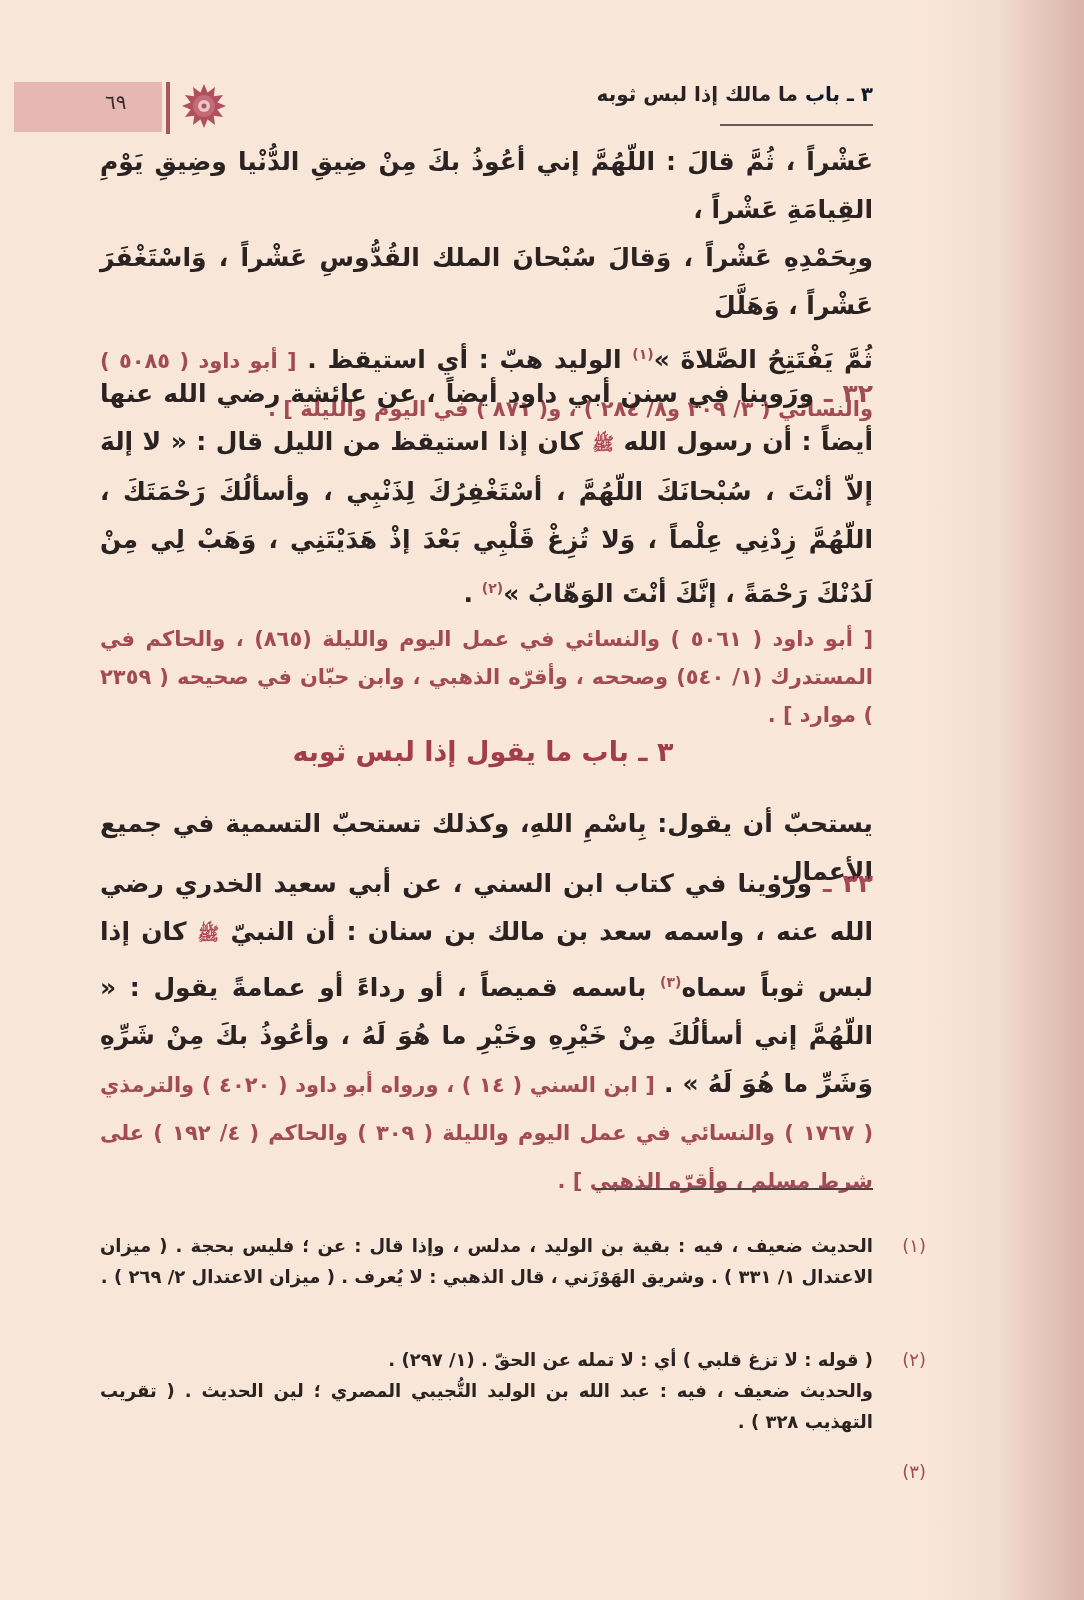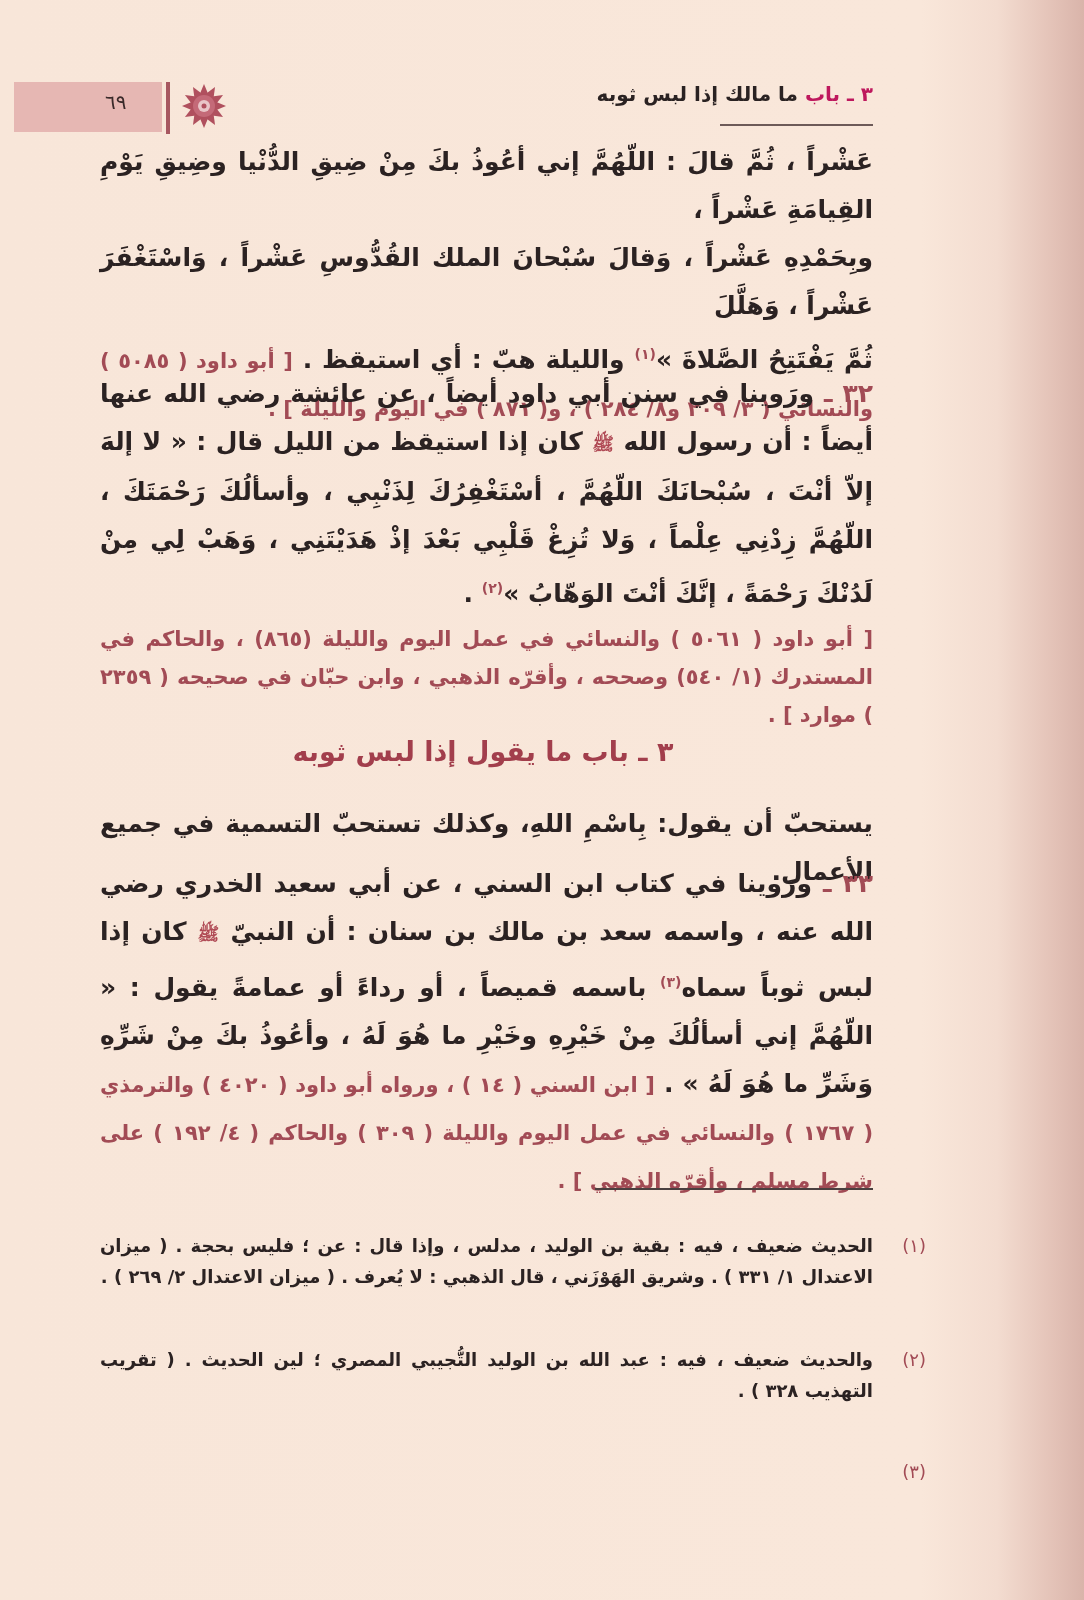--- a/index.html
+++ b/index.html
@@ -19,21 +19,21 @@
   .hdr-num {
     position:absolute; left:105px; top:82px; font-size:20px; color:#3a2a2a;
     font-family:"DejaVu Sans", sans-serif;
   }
   .hdr-bar { position:absolute; left:166px; top:74px; width:4px; height:52px; background:#a75760; }
   .hdr-rosette { position:absolute; left:180px; top:74px; width:48px; height:48px; }
   .hdr-title {
     position:absolute; right:93px; top:74px; direction:rtl;
     font-size:20px; font-weight:bold; color:#2a2222;
   }
-  .hdr-title .num { color:#be185d; }
+  .hdr-title .num { color:#0f172a; }
   .hdr-rule { position:absolute; left:720px; right:93px; top:116px; height:2px; background:#6d5a58; }
 
   .body-text {
     position:absolute; left:100px; right:93px; direction:rtl; text-align:justify;
     font-family:"DejaVu Sans", sans-serif; font-weight:bold; font-size:25px; line-height:48px;
     color:#2b2222;
   }
   .src { color:#a24b55; font-size:21px; font-weight:bold; line-height:38px; }
   .red { color:#a24b55; }
   .sup { font-size:14px; vertical-align:super; color:#a24b55; }
@@ -81,21 +81,21 @@
   </svg>
   <div class="hdr-title">
     <span class="num">٣ ـ باب</span>
     <span>ما مالك إذا لبس ثوبه</span>
   </div>
   <div class="hdr-rule"></div>
 
   <div class="body-text" style="top:130px;">
     <p class="p">عَشْراً ، ثُمَّ قالَ : اللّهُمَّ إني أعُوذُ بكَ مِنْ ضِيقِ الدُّنْيا وضِيقِ يَوْمِ القِيامَةِ عَشْراً ،</p>
     <p class="p">وبِحَمْدِهِ عَشْراً ، وَقالَ سُبْحانَ الملك القُدُّوسِ عَشْراً ، وَاسْتَغْفَرَ عَشْراً ، وَهَلَّلَ</p>
-    <p class="p"><span>ثُمَّ يَفْتَتِحُ الصَّلاةَ »</span><span class="sup">(١)</span><span> والليلة هبّ : أي استيقظ . </span><span class="src">[ أبو داود ( ٥٠٨٥ ) والنسائي ( ٣/ ٢٠٩ و٨/ ٢٨٤ ) ، و( ٨٧١ ) في اليوم والليلة ] .</span></p>
+    <p class="p"><span>ثُمَّ يَفْتَتِحُ الصَّلاةَ »</span><span class="sup">(١)</span><span> الوليد هبّ : أي استيقظ . </span><span class="src">[ أبو داود ( ٥٠٨٥ ) والنسائي ( ٣/ ٢٠٩ و٨/ ٢٨٤ ) ، و( ٨٧١ ) في اليوم والليلة ] .</span></p>
   </div>
 
   <div class="body-text" style="top:362px;">
     <p class="p"><span class="red">٣٢ ـ</span><span> ورَوينا في سنن أبي داود أيضاً ، عن عائشة رضي الله عنها أيضاً : أن رسول الله </span><span class="saw">ﷺ</span><span> كان إذا استيقظ من الليل قال : « لا إلهَ إلاّ أنْتَ ، سُبْحانَكَ اللّهُمَّ ، أسْتَغْفِرُكَ لِذَنْبِي ، وأسألُكَ رَحْمَتَكَ ، اللّهُمَّ زِدْنِي عِلْماً ، وَلا تُزِغْ قَلْبِي بَعْدَ إذْ هَدَيْتَنِي ، وَهَبْ لِي مِنْ لَدُنْكَ رَحْمَةً ، إنَّكَ أنْتَ الوَهّابُ »</span><span class="sup">(٢)</span><span> .</span></p>
     <p class="p src" style="margin-top:2px;">[ أبو داود ( ٥٠٦١ ) والنسائي في عمل اليوم والليلة (٨٦٥) ، والحاكم في المستدرك (١/ ٥٤٠) وصححه ، وأقرّه الذهبي ، وابن حبّان في صحيحه ( ٢٣٥٩ ) موارد ] .</p>
   </div>
 
   <div class="sec-title">٣ ـ باب ما يقول إذا لبس ثوبه</div>
 
   <div class="body-text" style="top:792px;">
@@ -106,18 +106,19 @@
   </div>
 
   <div class="fn-rule"></div>
 
   <div class="fn" style="top:1222px;">
     <span class="fn-num">(١)</span>
     <span>الحديث ضعيف ، فيه : بقية بن الوليد ، مدلس ، وإذا قال : عن ؛ فليس بحجة . ( ميزان الاعتدال ١/ ٣٣١ ) . وشريق الهَوْزَني ، قال الذهبي : لا يُعرف . ( ميزان الاعتدال ٢/ ٢٦٩ ) .</span>
   </div>
   <div class="fn" style="top:1336px;">
     <span class="fn-num">(٢)</span>
+    <div>( قوله : لا تزغ قلبي ) أي : لا تمله عن الحقّ . (١/ ٢٩٧) .</div>
     <div>والحديث ضعيف ، فيه : عبد الله بن الوليد التُّجيبي المصري ؛ لين الحديث . ( تقريب التهذيب ٣٢٨ ) .</div>
   </div>
   <div class="fn" style="top:1448px;">
     <span class="fn-num">(٣)</span>
   </div>
 </div>
 
 </body></html>

